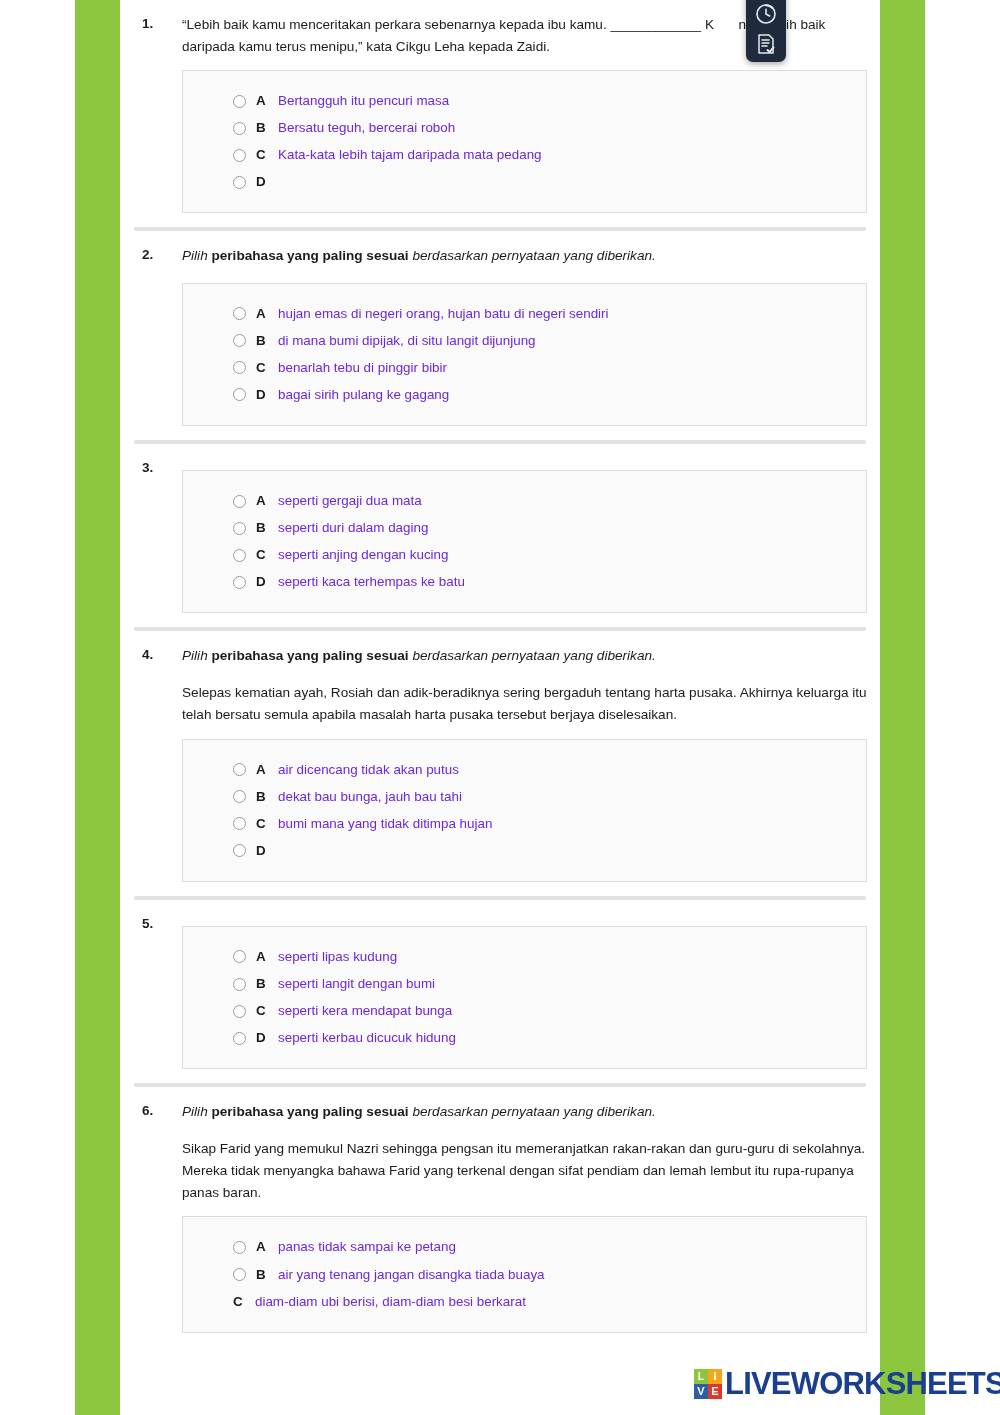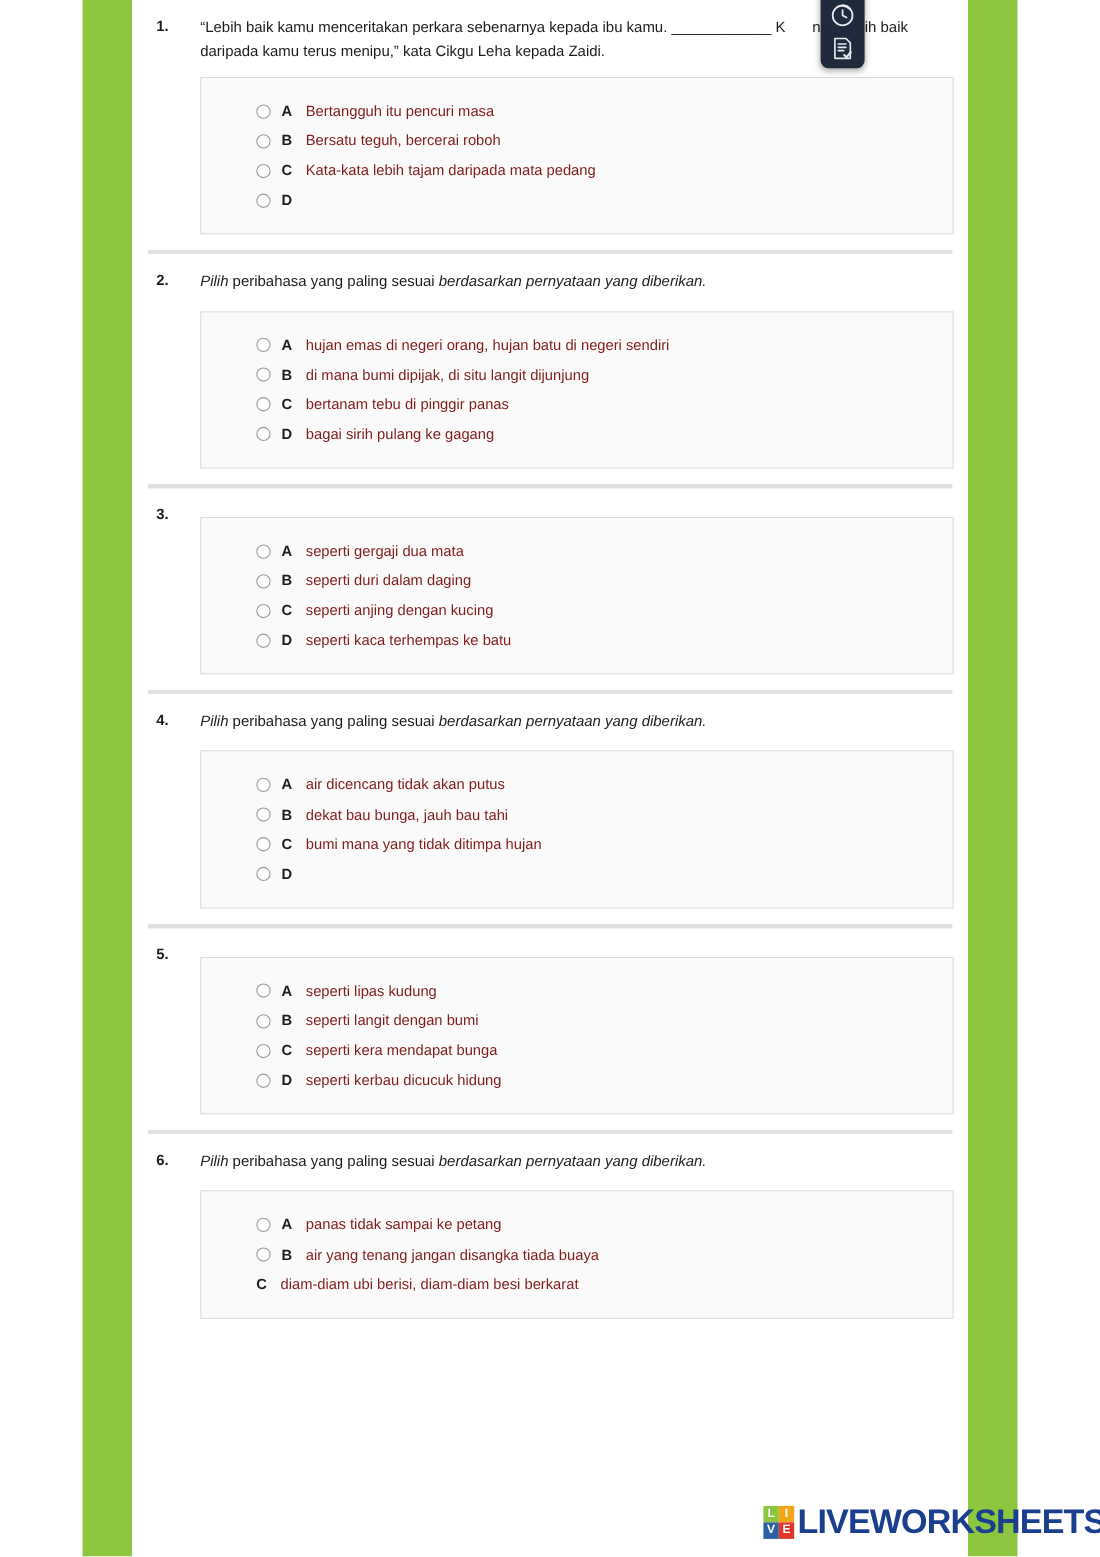--- a/index.html
+++ b/index.html
@@ -75,21 +75,21 @@
     min-width: 0;
   }
 
   .q-instruction {
     font-size: 13.6px;
     color: #1c1c1c;
     line-height: 1.55;
     font-style: italic;
     margin-bottom: 16px;
   }
-  .q-instruction b { font-style: normal; font-weight: normal; }
+  .q-instruction b { font-style: normal; font-weight: bold; }
 
   .q-prompt {
     font-size: 13.6px;
     color: #1c1c1c;
     line-height: 1.62;
     margin-bottom: 2px;
   }
 
   
   .options-box {
@@ -122,21 +122,21 @@
     flex: 0 0 auto;
     font-size: 13.4px;
     font-weight: bold;
     color: #1c1c1c;
     width: 14px;
     margin-right: 8px;
   }
 
   .opt-text {
     font-size: 13.4px;
-    color: #7f1d1d;
+    color: #6d28d9;
     white-space: nowrap;
   }
 
   
   #tool-widget {
     position: absolute;
     left: 746px;
     top: -18px;
     width: 40px;
     height: 80px;
@@ -246,21 +246,21 @@
                   <span class="opt-text">hujan emas di negeri orang, hujan batu di negeri sendiri</span>
                 </label>
                 <label class="option-row">
                   <span class="radio"></span>
                   <span class="opt-letter">B</span>
                   <span class="opt-text">di mana bumi dipijak, di situ langit dijunjung</span>
                 </label>
                 <label class="option-row">
                   <span class="radio"></span>
                   <span class="opt-letter">C</span>
-                  <span class="opt-text">bertanam tebu di pinggir panas</span>
+                  <span class="opt-text">benarlah tebu di pinggir bibir</span>
                 </label>
                 <label class="option-row">
                   <span class="radio"></span>
                   <span class="opt-letter">D</span>
                   <span class="opt-text">bagai sirih pulang ke gagang</span>
                 </label>
               </div>
             </div>
           </div>
           <div class="q-separator"></div>
@@ -293,20 +293,21 @@
               </div>
             </div>
           </div>
           <div class="q-separator"></div>
         </div>
         <div class="question">
           <div class="q-head">
             <div class="q-number">4.</div>
             <div class="q-body">
               <div class="q-instruction"><span>Pilih </span><b>peribahasa yang paling sesuai</b><span> berdasarkan pernyataan yang diberikan.</span></div>
+              <div class="q-prompt">Selepas kematian ayah, Rosiah dan adik-beradiknya sering bergaduh tentang harta pusaka. Akhirnya keluarga itu telah bersatu semula apabila masalah harta pusaka tersebut berjaya diselesaikan.</div>
               <div class="options-box">
                 <label class="option-row">
                   <span class="radio"></span>
                   <span class="opt-letter">A</span>
                   <span class="opt-text">air dicencang tidak akan putus</span>
                 </label>
                 <label class="option-row">
                   <span class="radio"></span>
                   <span class="opt-letter">B</span>
                   <span class="opt-text">dekat bau bunga, jauh bau tahi</span>
@@ -353,20 +354,21 @@
               </div>
             </div>
           </div>
           <div class="q-separator"></div>
         </div>
         <div class="question">
           <div class="q-head">
             <div class="q-number">6.</div>
             <div class="q-body">
               <div class="q-instruction"><span>Pilih </span><b>peribahasa yang paling sesuai</b><span> berdasarkan pernyataan yang diberikan.</span></div>
+              <div class="q-prompt">Sikap Farid yang memukul Nazri sehingga pengsan itu memeranjatkan rakan-rakan dan guru-guru di sekolahnya. Mereka tidak menyangka bahawa Farid yang terkenal dengan sifat pendiam dan lemah lembut itu rupa-rupanya panas baran.</div>
               <div class="options-box">
                 <label class="option-row">
                   <span class="radio"></span>
                   <span class="opt-letter">A</span>
                   <span class="opt-text">panas tidak sampai ke petang</span>
                 </label>
                 <label class="option-row">
                   <span class="radio"></span>
                   <span class="opt-letter">B</span>
                   <span class="opt-text">air yang tenang jangan disangka tiada buaya</span>

